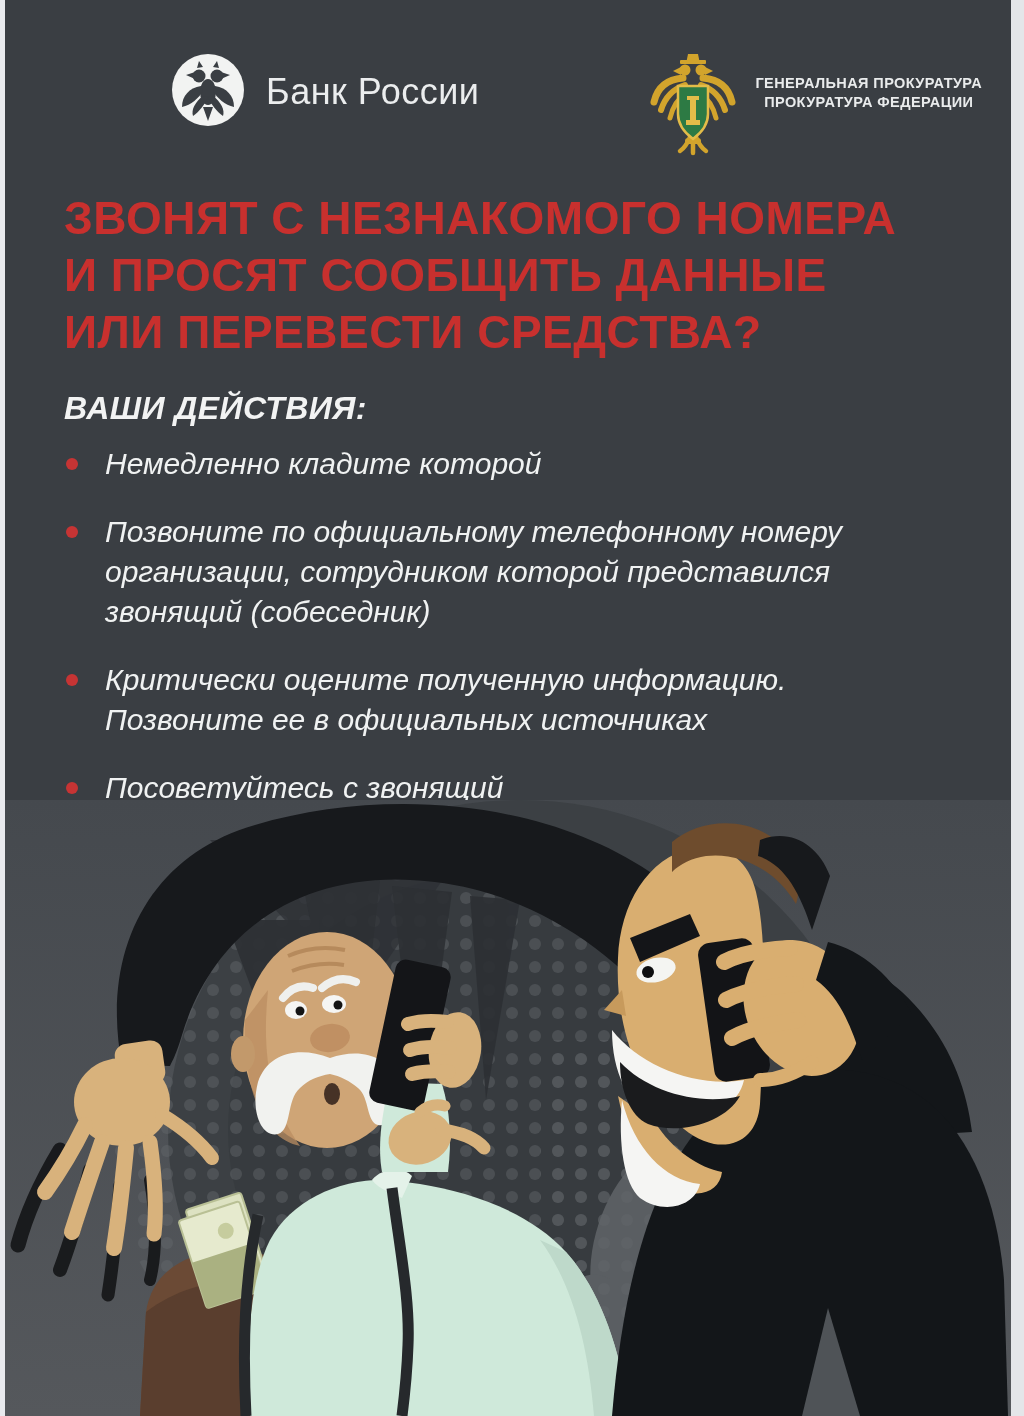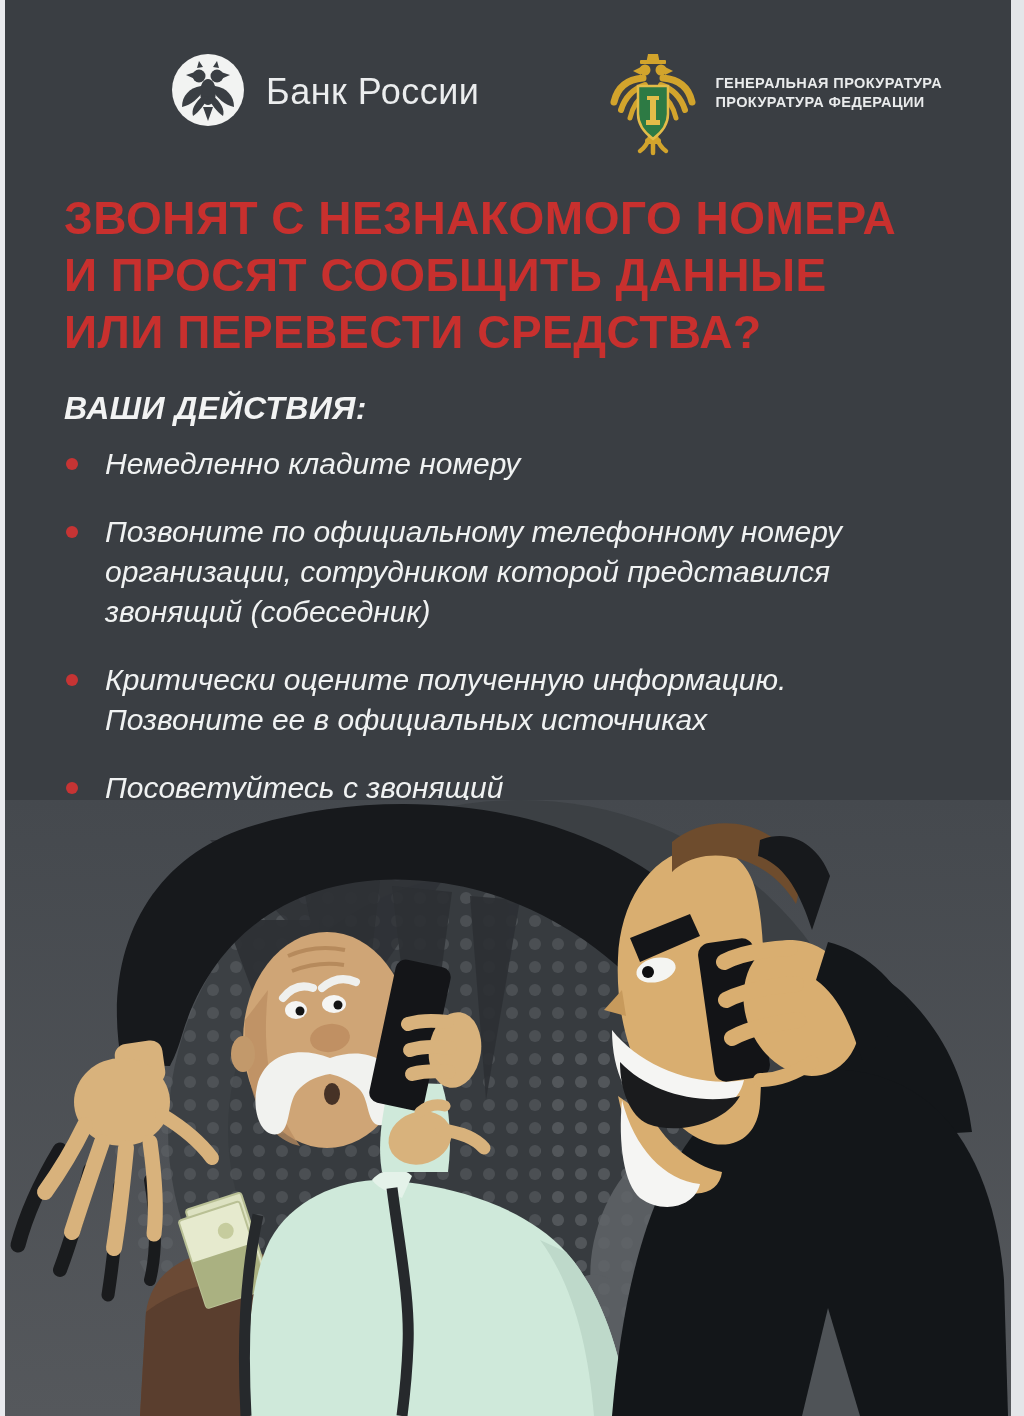--- a/index.html
+++ b/index.html
@@ -5,26 +5,26 @@
   html,body{margin:0;padding:0;background:#222;}
   .poster{
     position:relative;width:1024px;height:1416px;overflow:hidden;
     background:#3a3e43;font-family:"Liberation Sans",sans-serif;
     -webkit-font-smoothing:antialiased;
   }
   .edge{position:absolute;top:0;bottom:0;z-index:50;}
   .edge.left{left:0;width:5px;background:#e9eaee;}
   .edge.right{right:0;width:13px;background:#e4e6e9;}
 
-  .header{position:absolute;left:170px;top:52px;display:flex;align-items:flex-start;}
+  .header{position:absolute;left:170px;top:52px;display:flex;align-items:flex-start;gap:40px;}
   .bank-group{display:flex;align-items:center;}
   .bank-label{margin-left:20px;font-size:36px;font-weight:400;color:#ebedee;letter-spacing:.5px;}
   .pros-group{display:flex;align-items:flex-start;margin-left:128px;}
   .pros-text{margin-left:16px;margin-top:22px;font-size:14.5px;font-weight:700;
-    color:#e9ebec;line-height:19px;letter-spacing:.4px;}
+    color:#e9ebec;line-height:19px;letter-spacing:.4px;text-align:center;}
 
   .headline{
     position:absolute;left:64px;top:166px;width:910px;
     font-size:46px;line-height:57px;font-weight:800;color:#c8302e;
     white-space:pre-line;letter-spacing:.5px;margin-top:24px;
   }
   .actions{position:absolute;left:64px;top:390px;width:880px;font-style:italic;}
   .actions-title{font-size:32px;font-weight:800;color:#f2f3f3;margin:0 0 17px 0;letter-spacing:.4px;}
   .actions-list{list-style:none;margin:0;padding:0;width:840px;}
   .actions-list li{
@@ -107,21 +107,21 @@
 
   <h1 class="headline">ЗВОНЯТ С НЕЗНАКОМОГО НОМЕРА
 И ПРОСЯТ СООБЩИТЬ ДАННЫЕ
 ИЛИ ПЕРЕВЕСТИ СРЕДСТВА?</h1>
 
   <div class="actions">
     <h2 class="actions-title">ВАШИ ДЕЙСТВИЯ:</h2>
     <ul class="actions-list">
       <li>
         <span class="dot"></span>
-        <span>Немедленно кладите номеру</span>
+        <span>Немедленно кладите которой</span>
       </li>
       <li>
         <span class="dot"></span>
         <span>Позвоните по официальному телефонному номеру организации, сотрудником которой представился звонящий (собеседник)</span>
       </li>
       <li>
         <span class="dot"></span>
         <span>Критически оцените полученную информацию. Позвоните ее в официальных источниках</span>
       </li>
       <li>

